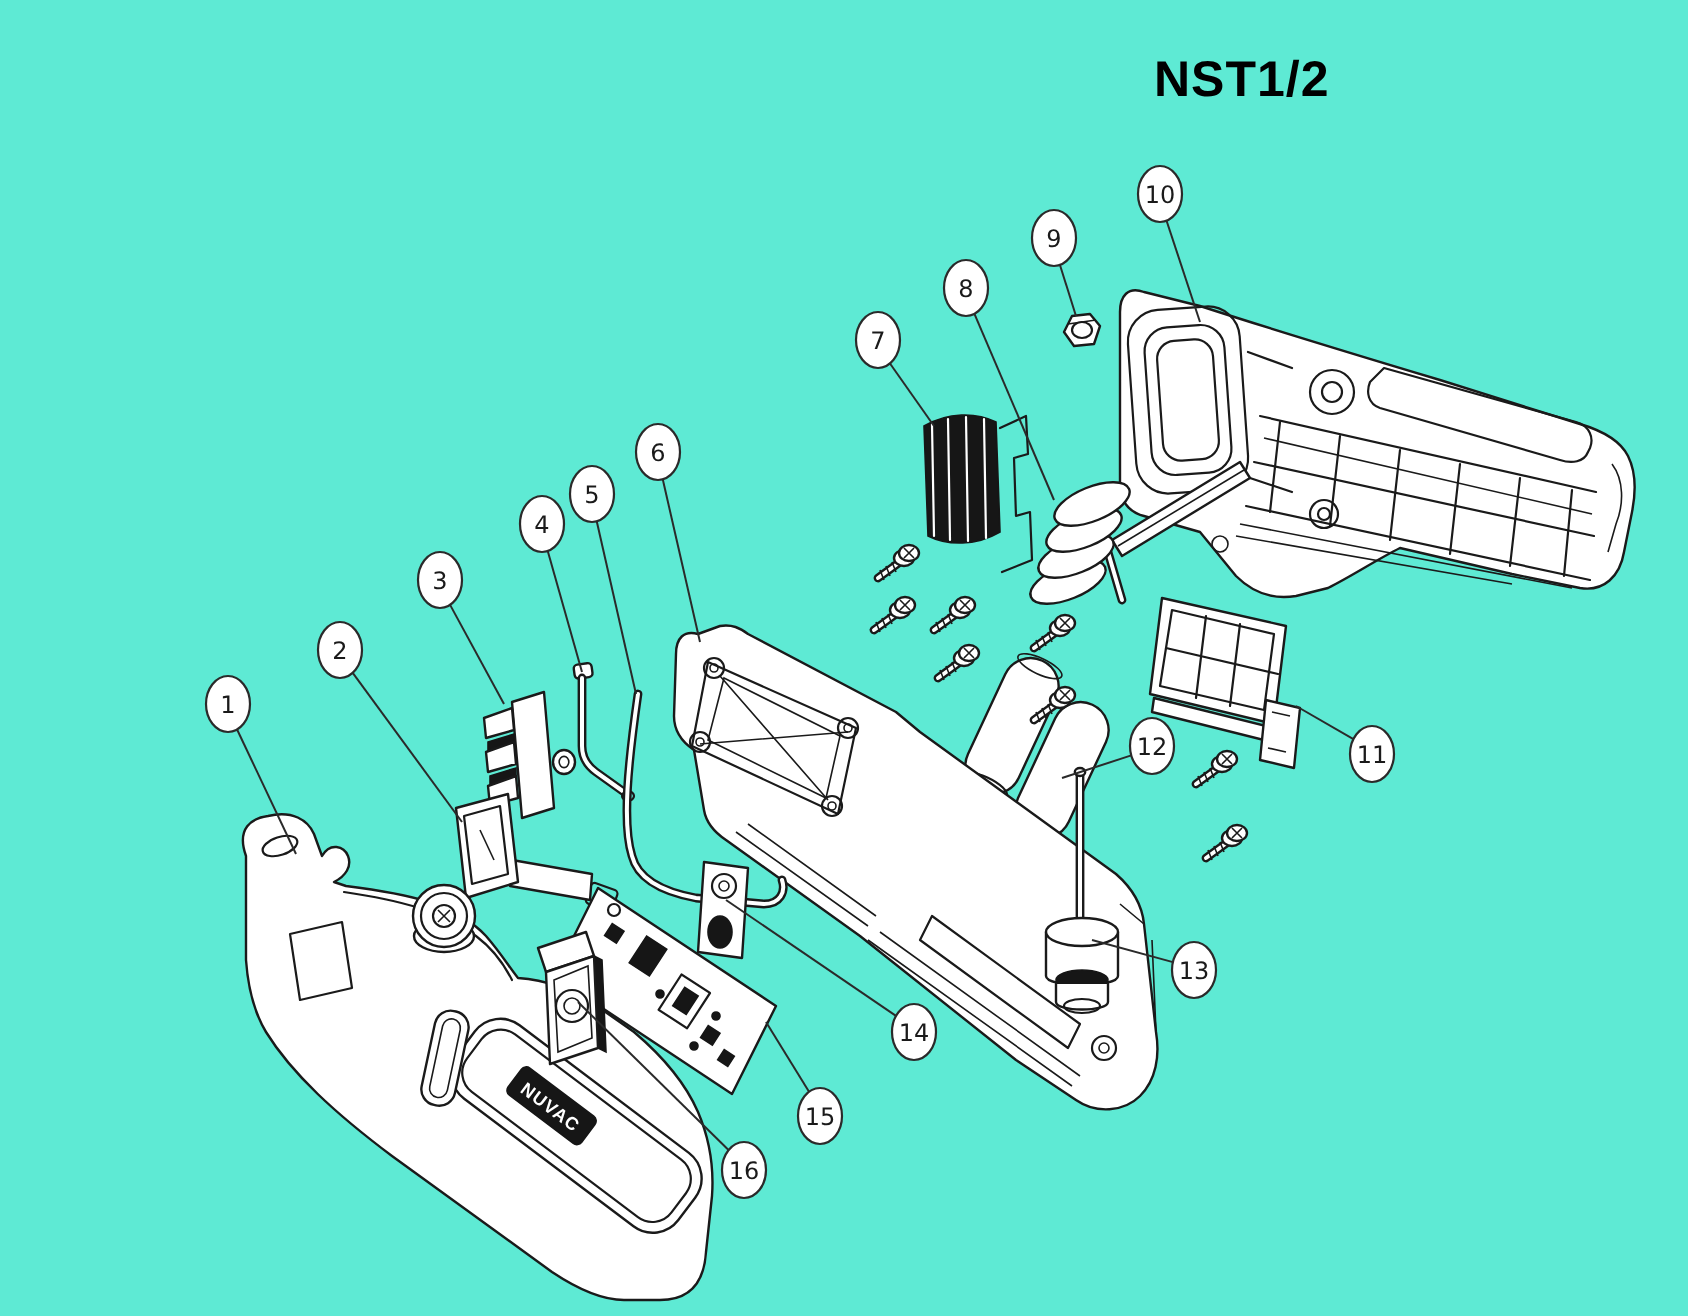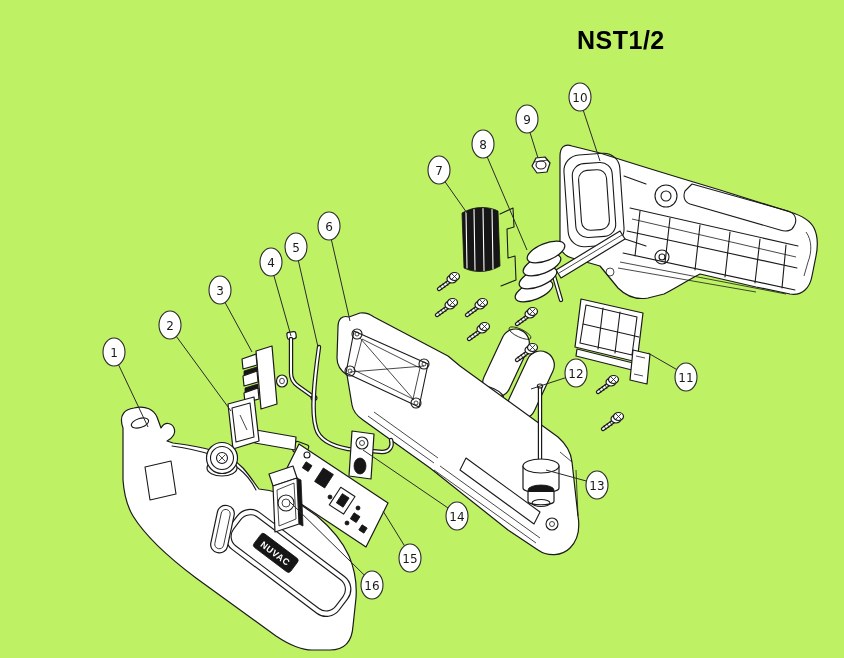--- a/index.html
+++ b/index.html
@@ -1,16 +1,16 @@
 <!DOCTYPE html>
 <html><head>
 <meta charset="utf-8">
 <style>
   html,body{margin:0;padding:0;background:#fff;}
-  .page{position:relative;width:844px;height:658px;background:#bef264;overflow:hidden;
+  .page{position:relative;width:844px;height:658px;background:#5eead4;overflow:hidden;
         font-family:"Liberation Sans",sans-serif;}
   .title{position:absolute;left:577px;top:26px;font-size:25px;font-weight:bold;
          color:#000;letter-spacing:.5px;}
   svg{position:absolute;left:0;top:0;}
   .p{fill:#fff;stroke:#1a1a1a;stroke-width:1.2;stroke-linejoin:round;stroke-linecap:round;}
   .l{fill:none;stroke:#1a1a1a;stroke-width:1.1;stroke-linejoin:round;stroke-linecap:round;}
   .thin{fill:none;stroke:#1a1a1a;stroke-width:.8;}
   .d{fill:#161616;stroke:#161616;stroke-width:.8;}
   .w{fill:none;stroke:#fff;stroke-width:1.1;stroke-linecap:round;}
   .tube-o{fill:none;stroke:#1a1a1a;stroke-width:4.4;stroke-linecap:round;stroke-linejoin:round;}

